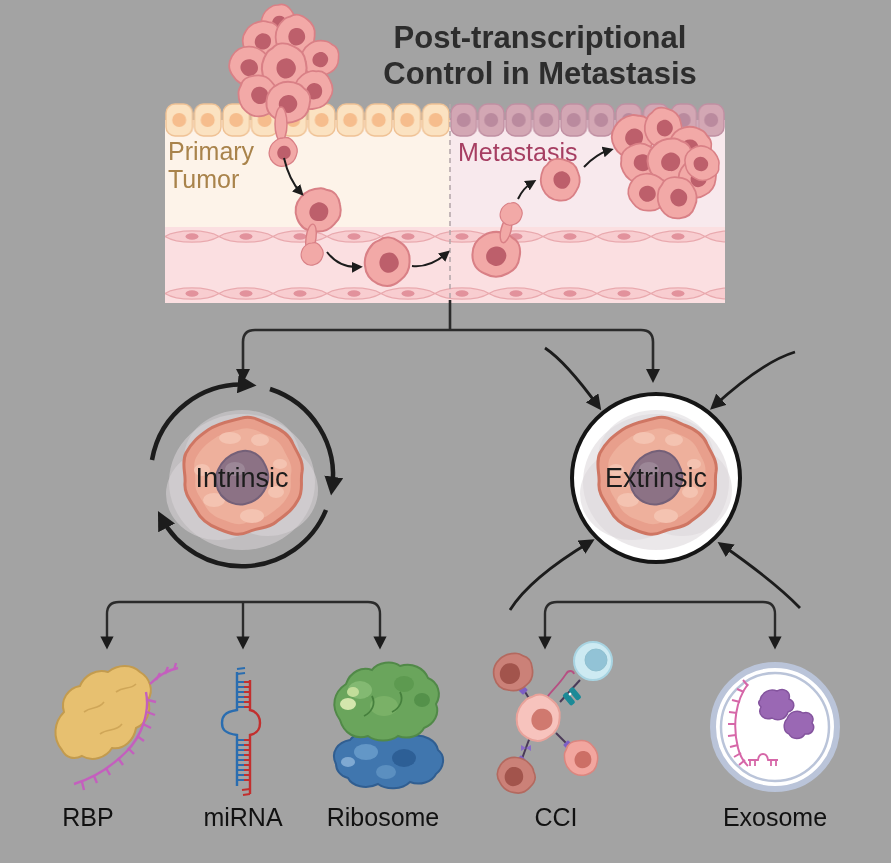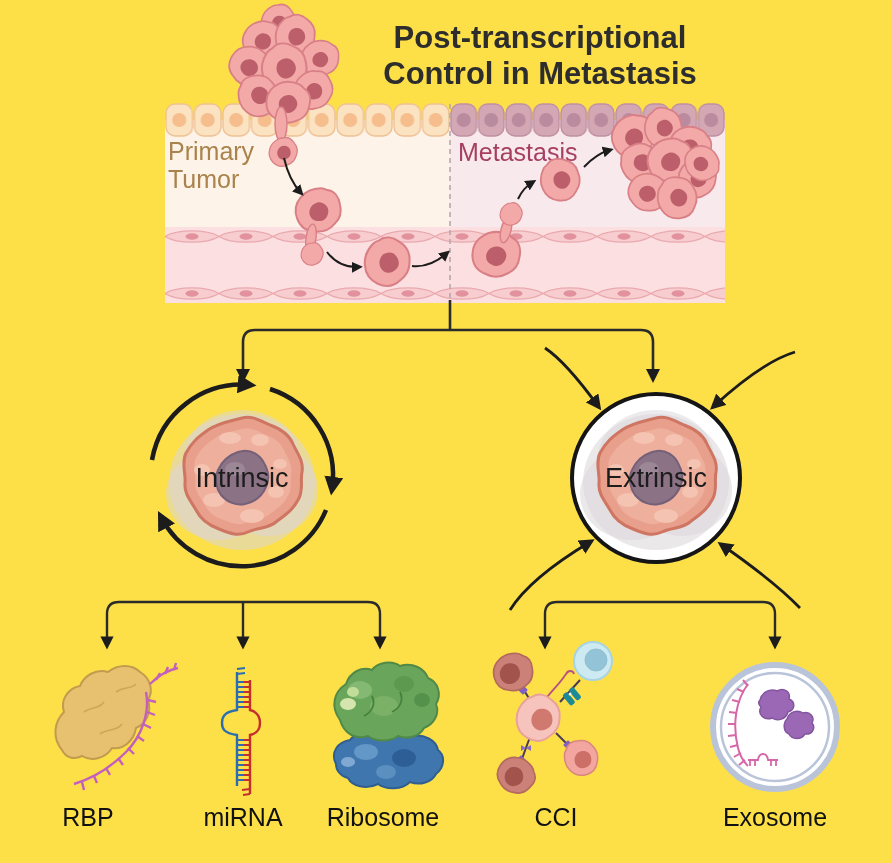--- a/index.html
+++ b/index.html
@@ -1,16 +1,16 @@
 <!DOCTYPE html>
 <html><head>
 <meta charset="utf-8">
 <style>
   html,body{margin:0;padding:0;background:#ffffff;}
-  .stage{position:relative;width:891px;height:863px;background:#fde047;overflow:hidden;}
+  .stage{position:relative;width:891px;height:863px;background:#a3a3a3;overflow:hidden;}
   svg{display:block;}
   text{font-family:"Liberation Sans", sans-serif;}
   .title-line{font-weight:bold;font-size:31px;fill:#2d2d2d;}
   .region-label{font-size:25px;}
   .node-label{font-size:27px;fill:#1c1c1c;}
   .factor-label{font-size:25px;fill:#111111;}
 </style>
 </head>
 <body>
 

